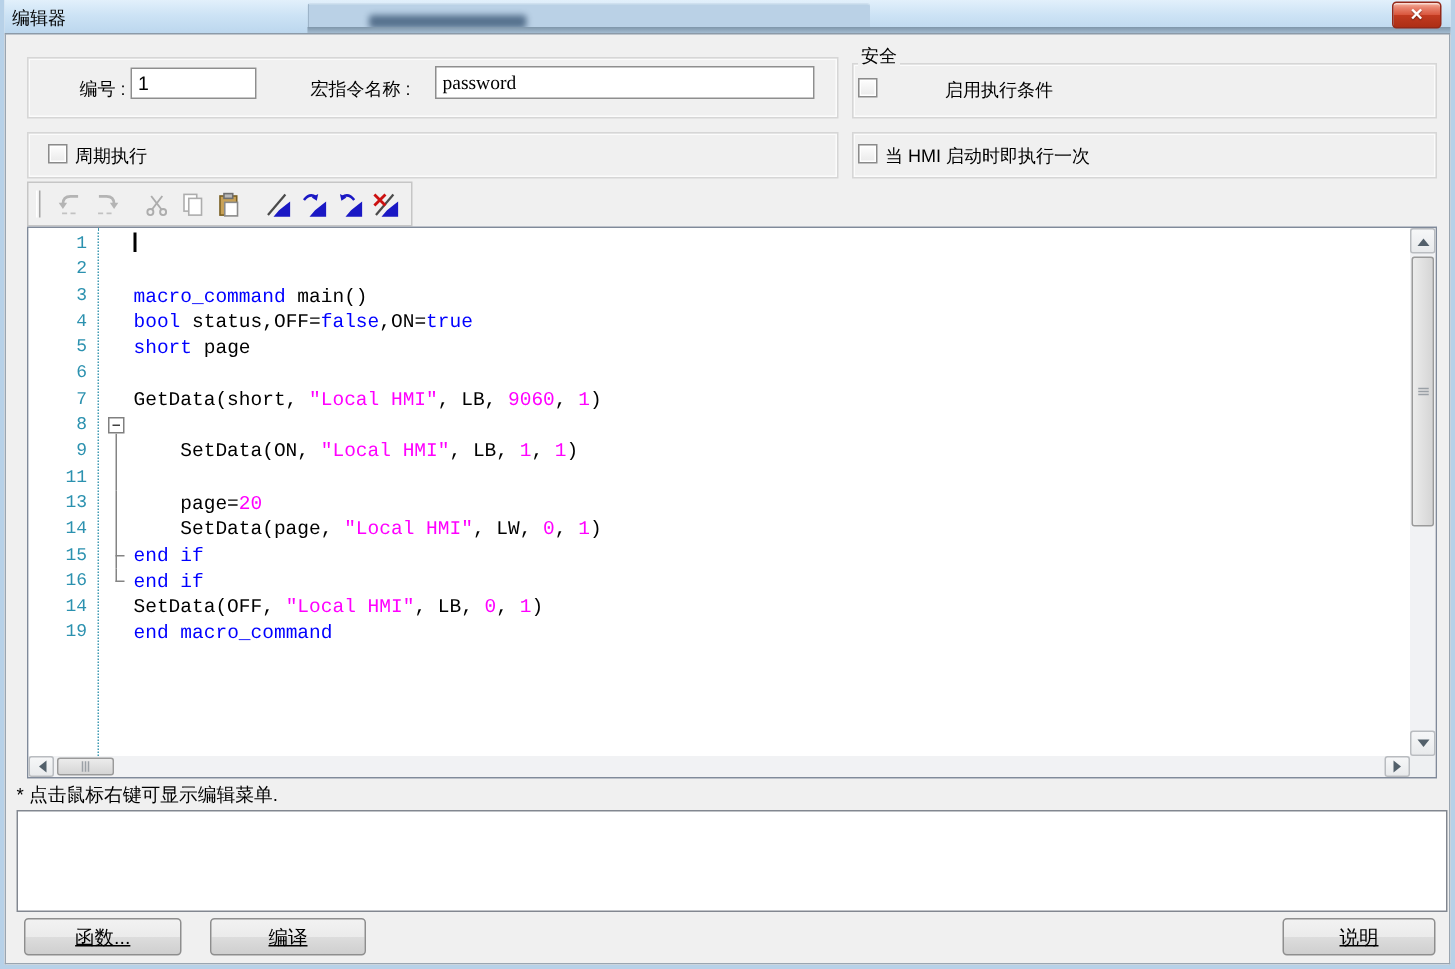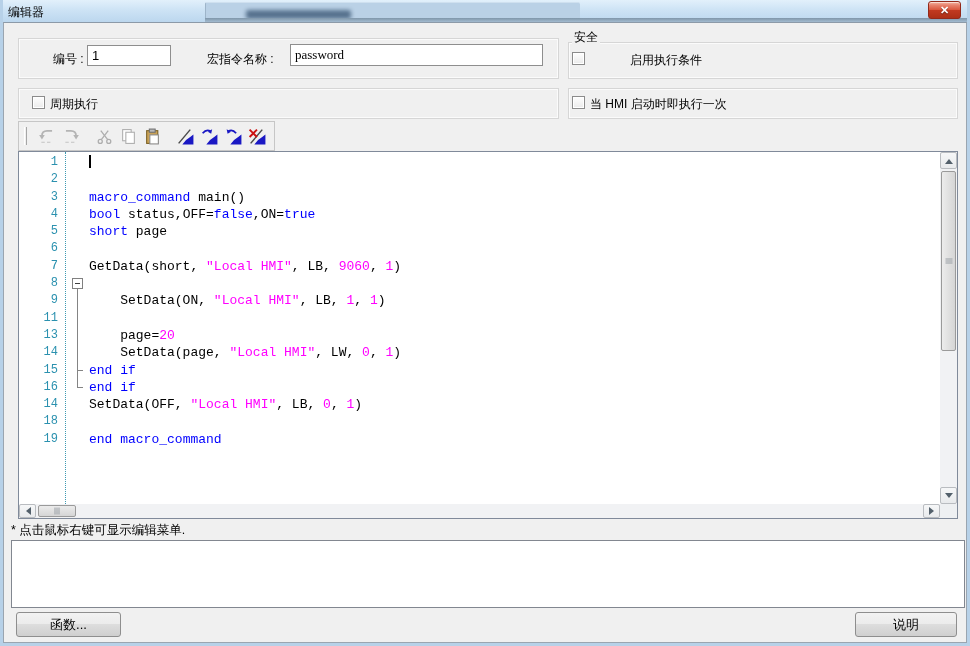--- a/index.html
+++ b/index.html
@@ -78,21 +78,21 @@
   .tri{width:0;height:0;border:4px solid transparent;}
   .tri-up{border-bottom:5px solid #53606b;margin-top:-3px;}
   .tri-down{border-top:5px solid #53606b;margin-bottom:-3px;}
   .tri-left{border-right:5px solid #53606b;margin-left:-3px;}
   .tri-right{border-left:5px solid #53606b;margin-right:-3px;}
   
   .hint{position:absolute;left:8px;top:522px;font-size:12.5px;color:#000;}
   .msgbox{position:absolute;left:8px;top:540px;width:954px;height:68px;background:#fff;border:1px solid #828790;}
   .btn{position:absolute;top:612px;height:25px;border:1px solid #8e8e8e;border-radius:3px;
        background:linear-gradient(180deg,#f2f2f2 0%,#ebebeb 50%,#dddddd 50%,#cfcfcf 100%);
-       font:13px "Liberation Sans",sans-serif;color:#000;text-align:center;line-height:23px;cursor:pointer;}
+       font:13px "Liberation Sans",sans-serif;color:#000;text-align:center;line-height:23px;cursor:pointer;text-decoration:underline;}
   .btn-fn{left:13px;width:105px;}
   .btn-compile{left:137px;width:104px;}
   .btn-close{left:737px;width:106px;}
   .btn-help{left:852px;width:102px;}
 </style>
 </head>
 <body>
 
 <div class="window">
 
@@ -267,25 +267,20 @@
           <div class="lnum">16</div>
           <div class="fmar f-corner"></div>
           <div class="ecode"><span class="tok-kw">end</span><span class="tok-pl"> </span><span class="tok-kw">if</span></div>
         </div>
         <div class="erow">
           <div class="lnum">14</div>
           <div class="fmar f-none"></div>
           <div class="ecode"><span class="tok-pl">SetData(OFF, </span><span class="tok-lit">"Local HMI"</span><span class="tok-pl">, LB, </span><span class="tok-lit">0</span><span class="tok-pl">, </span><span class="tok-lit">1</span><span class="tok-pl">)</span></div>
         </div>
         <div class="erow">
-          <div class="lnum">18</div>
-          <div class="fmar f-none"></div>
-          <div class="ecode"></div>
-        </div>
-        <div class="erow">
           <div class="lnum">19</div>
           <div class="fmar f-none"></div>
           <div class="ecode"><span class="tok-kw">end</span><span class="tok-pl"> </span><span class="tok-kw">macro_command</span></div>
         </div>
       </div>
     <div class="vsb">
       <div class="sbtn" style="top:0;">
           <span class="tri tri-up"></span>
         </div>
       <div class="thumb vthumb">
@@ -314,15 +309,16 @@
           <span class="tri tri-right"></span>
         </div>
     </div>
     <div class="sb-corner"></div>
   </div>
 
   <div class="hint">* 点击鼠标右键可显示编辑菜单.</div>
   <div class="msgbox"></div>
 
   <div class="btn btn-fn">函数...</div>
+  <div class="btn btn-compile">编译</div>
   <div class="btn btn-help">说明</div>
 
 </div>
 
 </body></html>

